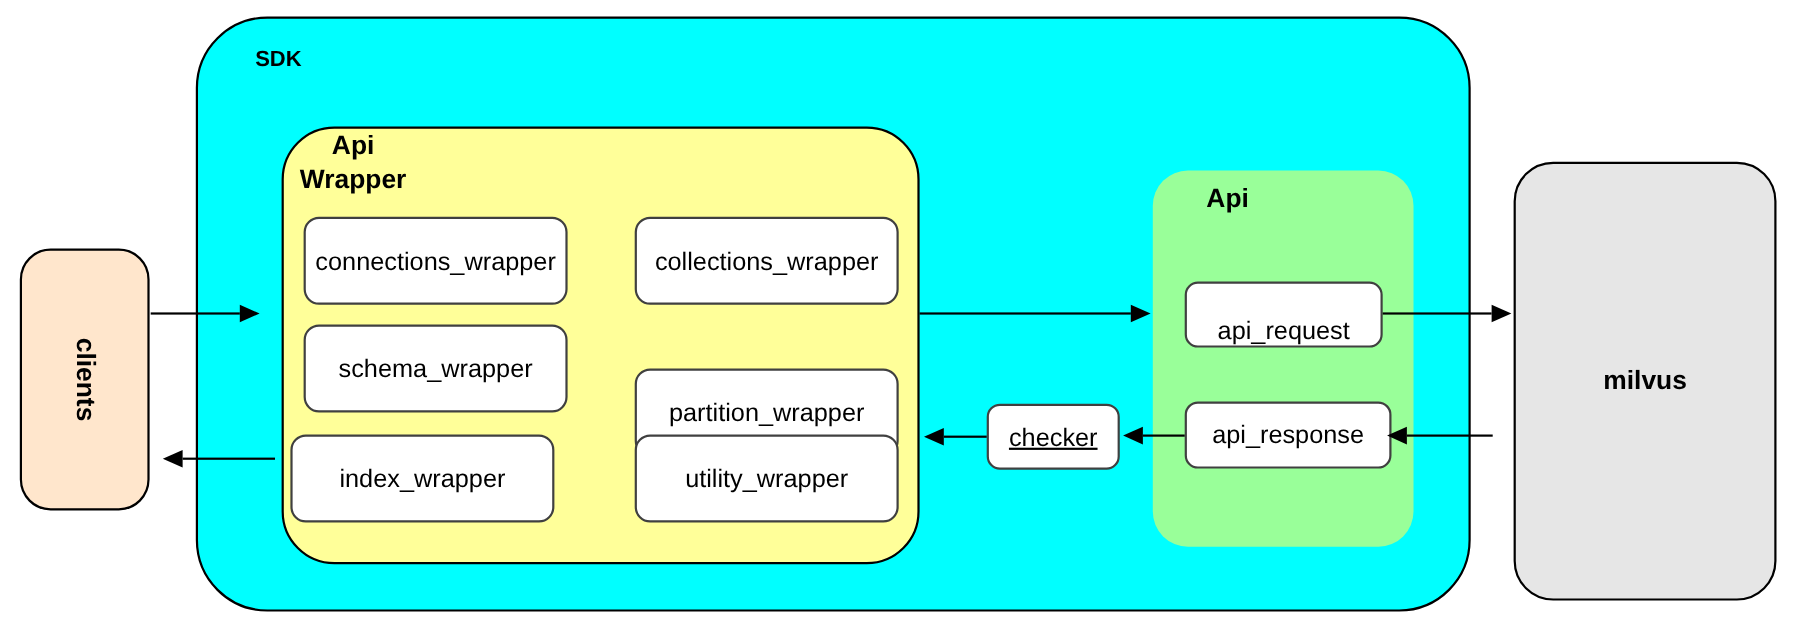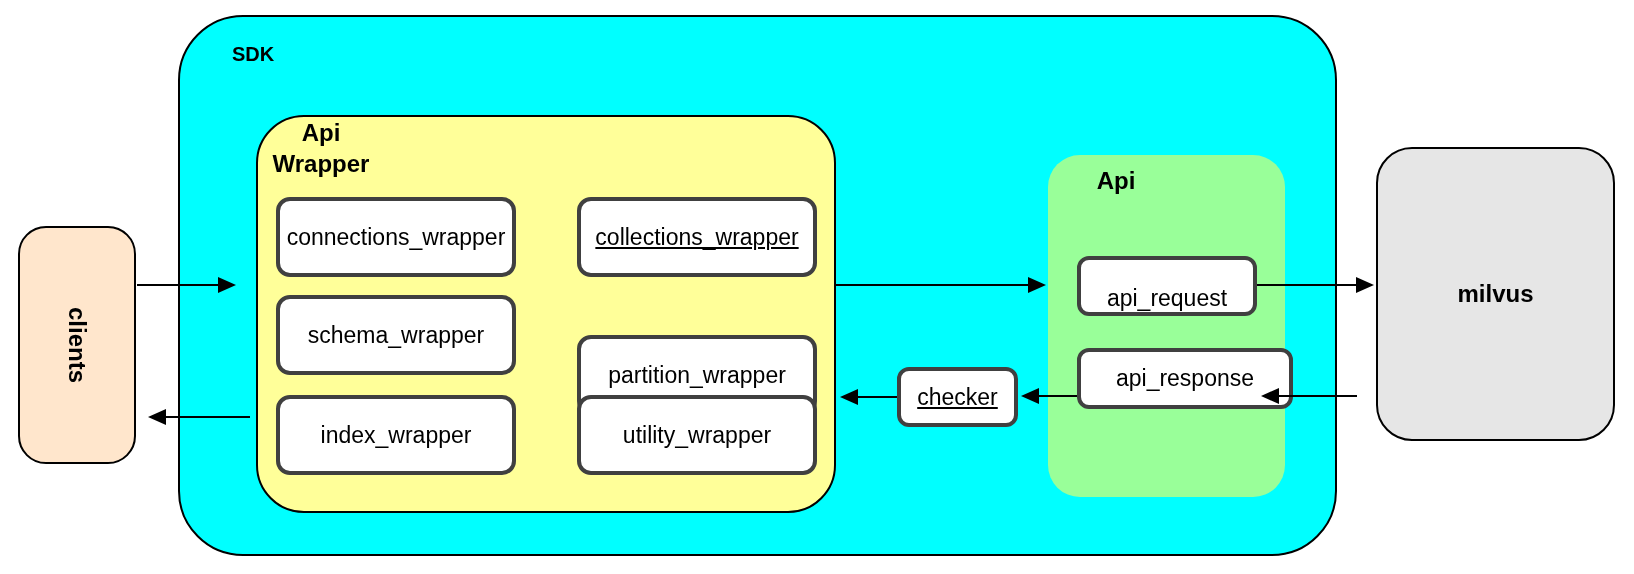--- a/index.html
+++ b/index.html
@@ -16,32 +16,32 @@
   .api-wrapper{left:256px;top:115px;width:580px;height:398px;background:#FFFF99;border-radius:48px;}
   .aw-label{position:absolute;left:-2px;top:0px;width:130px;text-align:center;
             font-size:24px;font-weight:bold;line-height:31px;}
   .api-gateway{left:1048px;top:155px;width:237px;height:342px;background:#99FF99;border-radius:32px;}
   .ag-label{position:absolute;left:3px;top:10px;width:130px;text-align:center;
             font-size:24px;font-weight:bold;line-height:31px;}
 
   
   .clients{left:18px;top:226px;width:118px;height:238px;background:#FFE6CC;border-radius:28px;}
   .vlabel{writing-mode:vertical-rl;text-orientation:mixed;font-size:24px;font-weight:bold;}
-  .milvus{left:1376px;top:147px;width:239px;height:294px;background:#E6E6E6;border-radius:36px;
+  .milvus{left:1376px;top:147px;width:239px;height:399px;background:#E6E6E6;border-radius:36px;
           font-size:24px;font-weight:bold;}
 
   
-  .node{background:#FFFFFF;border:4px solid #404040;border-radius:14px;font-size:23px;}
+  .node{background:#FFFFFF;border:2px solid #404040;border-radius:14px;font-size:23px;}
   .wrap-node{width:240px;height:80px;}
-  .w-conn{left:276px;top:197px;}  .w-coll{left:577px;top:197px;text-decoration:underline;}
+  .w-conn{left:276px;top:197px;}  .w-coll{left:577px;top:197px;}
   .w-schema{left:276px;top:295px;text-align:right;} .w-part{left:577px;top:295px;margin-top:40px;}
-  .w-index{left:276px;top:395px;align-items:center;}  .w-util{left:577px;top:395px;}
+  .w-index{left:264px;top:395px;align-items:center;}  .w-util{left:577px;top:395px;}
   .checker{left:897px;top:367px;width:121px;height:60px;border-radius:12px;text-decoration:underline;}
   .api-request{left:1077px;top:256px;width:180px;height:60px;border-radius:12px;align-items:flex-end;}
-  .api-response{left:1077px;top:348px;width:216px;height:61px;border-radius:12px;}
+  .api-response{left:1077px;top:365px;width:188px;height:61px;border-radius:12px;}
 
   
   .aline{position:absolute;height:2px;background:#000000;}
   .ahead{position:absolute;width:0;height:0;border-top:8px solid transparent;border-bottom:8px solid transparent;}
   .ahead.right{border-left:18px solid #000000;}
   .ahead.left{border-right:18px solid #000000;}
 </style>
 </head>
 <body>
 

